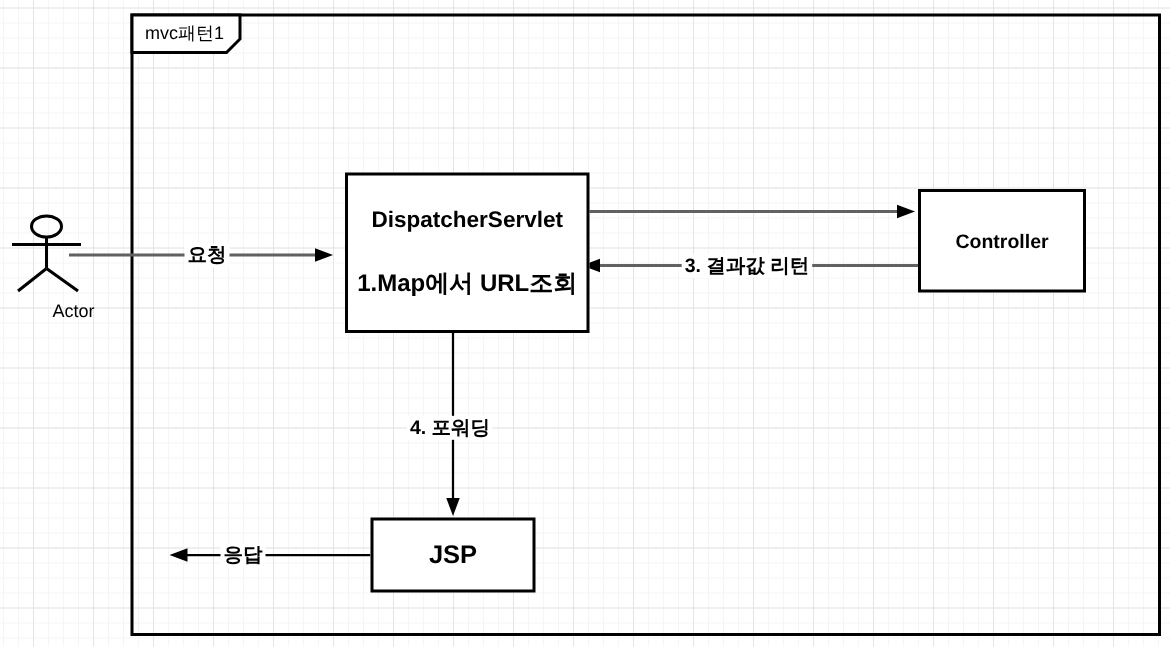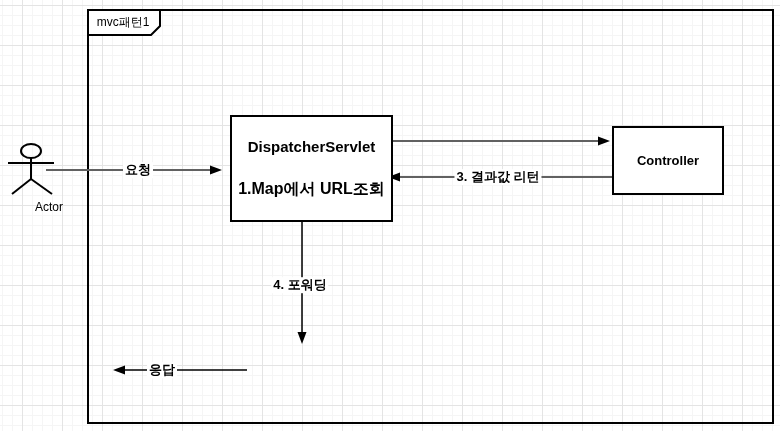--- a/index.html
+++ b/index.html
@@ -106,19 +106,22 @@
 
   <div class="node node-dispatcher">
     <div class="title">DispatcherServlet</div>
     <div class="subtitle">1.Map에서 URL조회</div>
   </div>
 
   <div class="node node-controller">
     <span>Controller</span>
   </div>
 
+  <div class="node node-jsp">
+    <span>JSP</span>
+  </div>
 
   <div class="edge-label" style="left:138px;top:170px;text-align:right;">요청</div>
   <div class="edge-label" style="left:498px;top:177px;">3. 결과값 리턴</div>
   <div class="edge-label" style="left:300px;top:285px;">4. 포워딩</div>
   <div class="edge-label" style="left:162px;top:370px;">응답</div>
 
 </div>
 
 </body></html>

